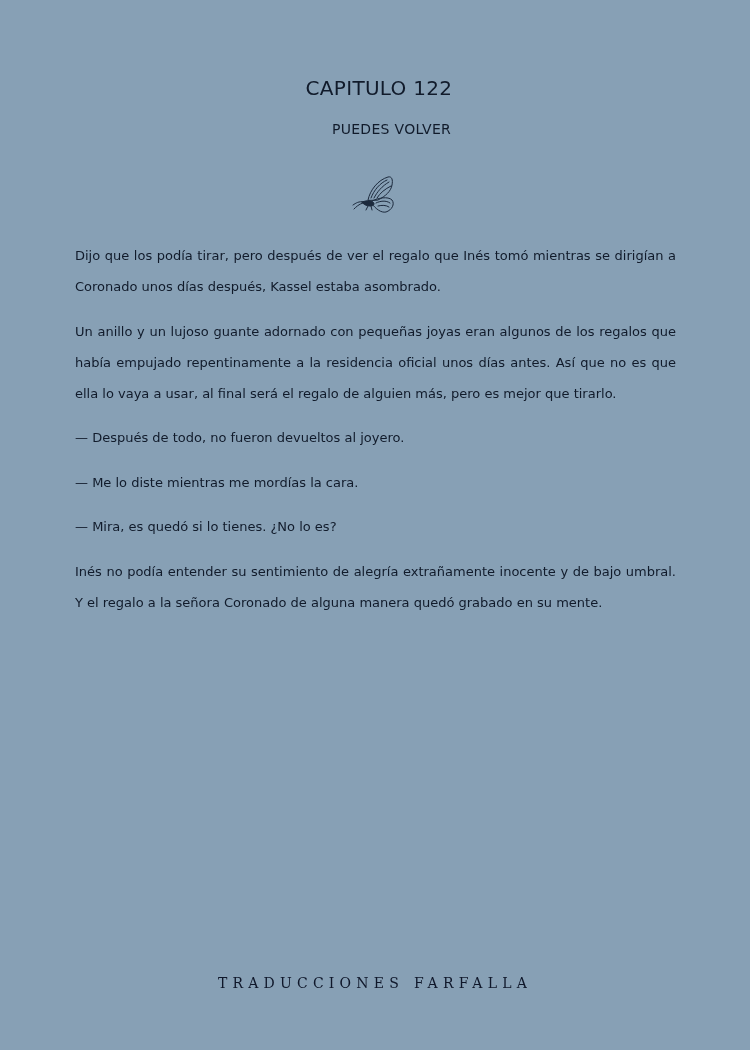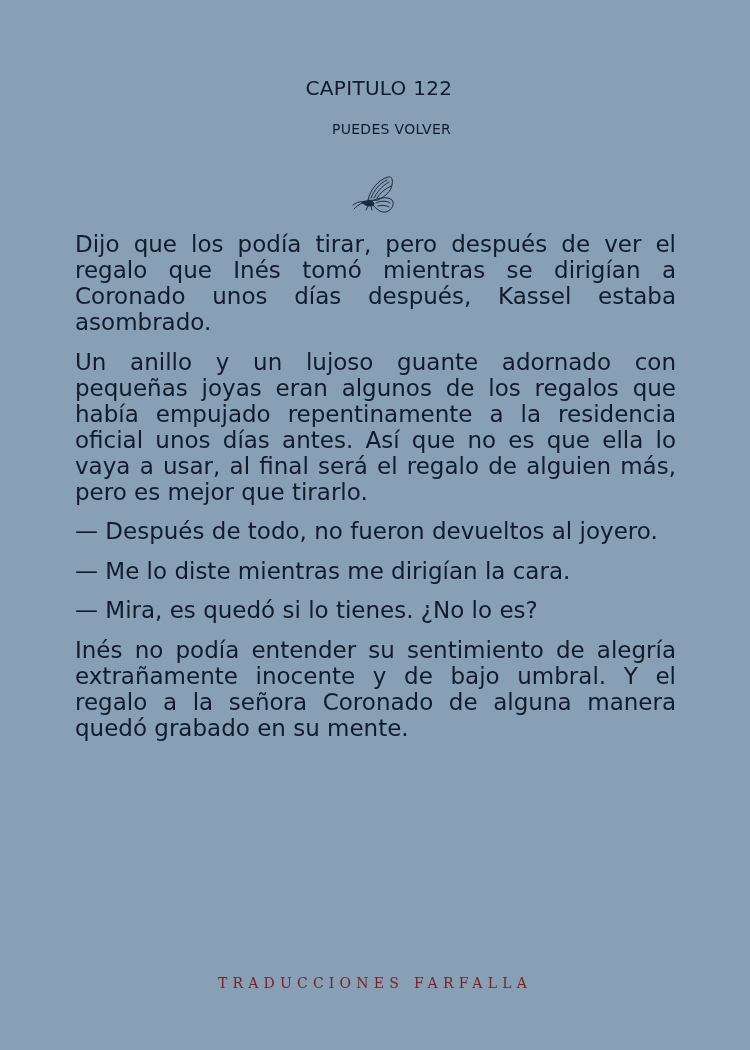--- a/index.html
+++ b/index.html
@@ -43,25 +43,25 @@
     }
     .butterfly {
       position: absolute;
       top: 174px;
       left: 348px;
       width: 48px;
       height: 42px;
     }
     .body-text {
       position: absolute;
-      top: 231px;
+      top: 240px;
       left: 75px;
       width: 601px;
-      font-size: 23px;
-      line-height: 26px;
+      font-size: 13px;
+      line-height: 31px;
       letter-spacing: 0px;
     }
     .body-text p {
       margin: 0 0 13.5px 0;
       text-align: justify;
       text-align-last: left;
     }
     .body-text p.italic {
       font-style: italic;
     }
@@ -69,21 +69,21 @@
       text-align-last: justify;
     }
     .footer {
       position: absolute;
       top: 975px;
       left: 0; right: 0;
       text-align: center;
       font-family: "DejaVu Serif", serif;
       font-size: 14px;
       letter-spacing: 5.2px;
-      color: #7f1d1d;
+      color: #0f172a;
     }
     .footer .gap {
       display: inline-block;
       width: 10px;
     }
   </style>
 </head>
 <body>
 
 <div class="page">
@@ -110,21 +110,21 @@
 
       <path d="M20 32 L 18 36"></path>
       <path d="M23 32 L 24 36"></path>
     </svg>
   </div>
 
   <div class="body-text">
     <p>Dijo que los podía tirar, pero después de ver el regalo que Inés tomó mientras se dirigían a Coronado unos días después, Kassel estaba asombrado.</p>
     <p>Un anillo y un lujoso guante adornado con pequeñas joyas eran algunos de los regalos que había empujado repentinamente a la residencia oficial unos días antes. Así que no es que ella lo vaya a usar, al final será el regalo de alguien más, pero es mejor que tirarlo.</p>
     <p>— Después de todo, no fueron devueltos al joyero.</p>
-    <p>— Me lo diste mientras me dirigían la cara.</p>
+    <p>— Me lo diste mientras me mordías la cara.</p>
     <p>— Mira, es quedó si lo tienes. ¿No lo es?</p>
     <p>Inés no podía entender su sentimiento de alegría extrañamente inocente y de bajo umbral. Y el regalo a la señora Coronado de alguna manera quedó grabado en su mente.</p>
   </div>
 
   <div class="footer">
     <span>TRADUCCIONES</span><span class="gap"></span><span>FARFALLA</span>
   </div>
 
 </div>
 

